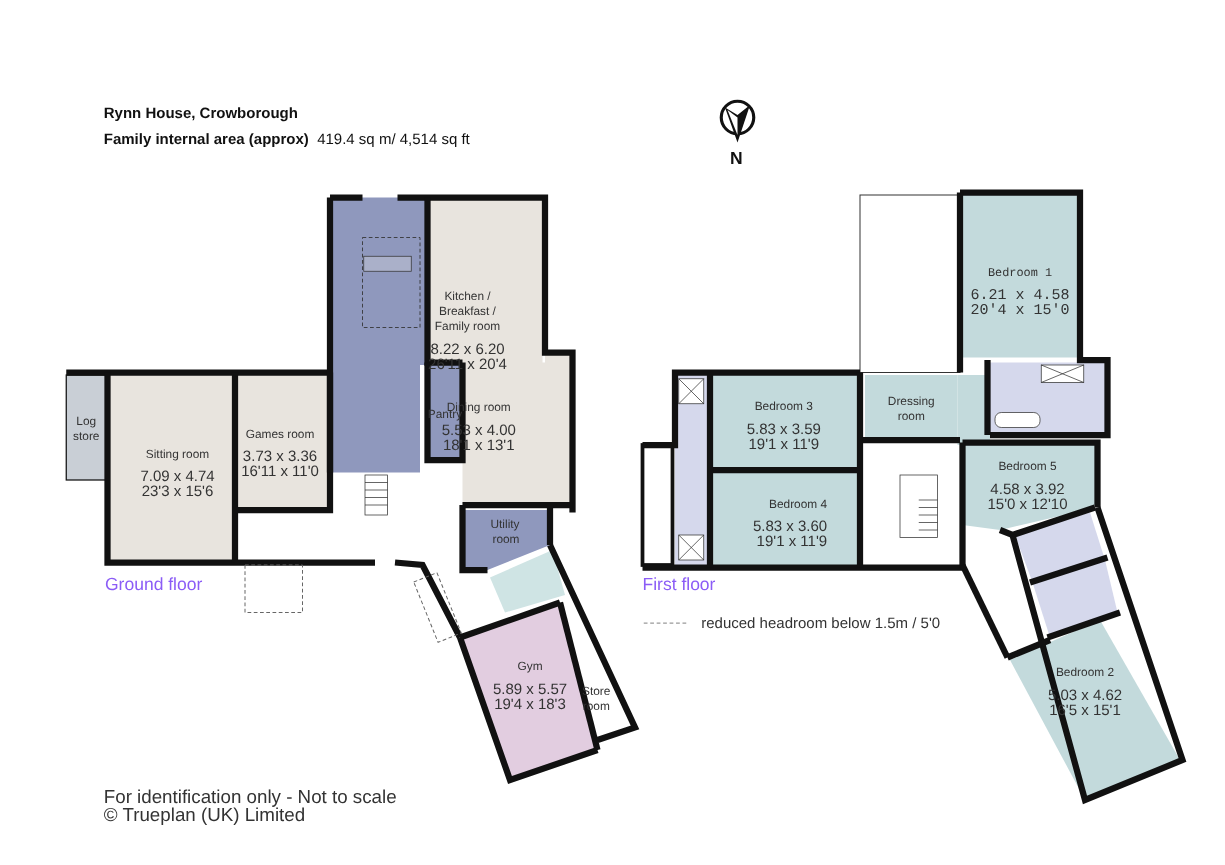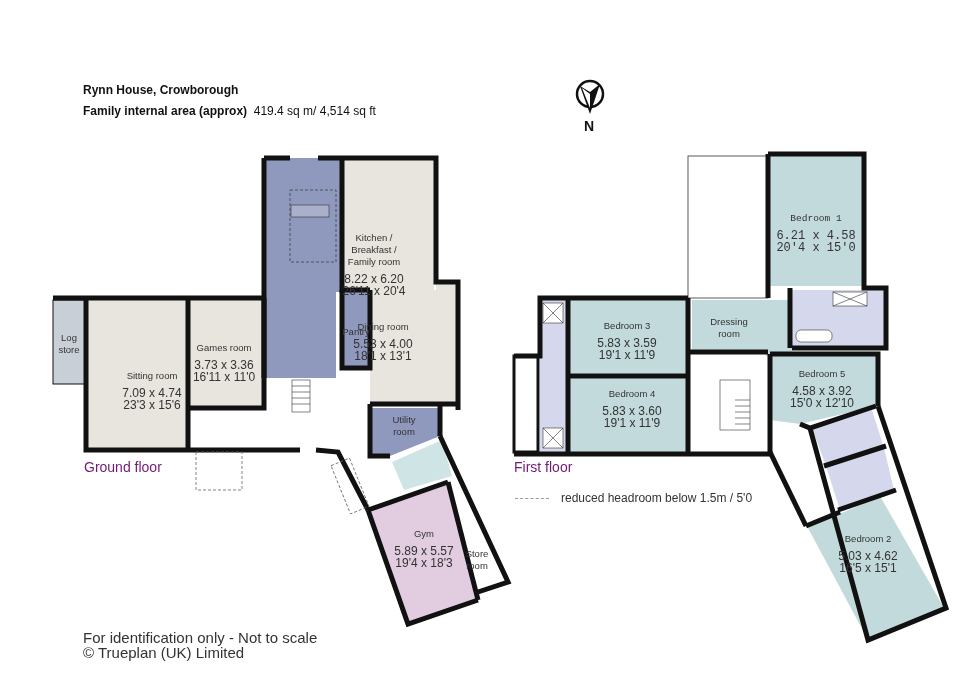--- a/index.html
+++ b/index.html
@@ -1,20 +1,20 @@
 <!DOCTYPE html>
 <html><head>
 <meta charset="utf-8">
 <style>
   html, body { margin:0; padding:0; background:#ffffff; }
   body { width:980px; height:692px; position:relative; overflow:hidden; font-family:"Liberation Sans", sans-serif; color:#222; }
   .title { position:absolute; left:83px; top:80px; font-size:12px; font-weight:bold; color:#111; line-height:21px; }
   .title .area-val { font-weight:normal; }
   .compass { position:absolute; left:574px; top:78px; width:34px; height:56px; }
-  .floor-label { position:absolute; font-size:14px; color:#701a75; }
+  .floor-label { position:absolute; font-size:14px; color:#8b5cf6; }
   .legend { position:absolute; left:515px; top:491px; font-size:12px; color:#333; display:flex; align-items:center; }
   .legend .dash { width:34px; border-top:1px dashed #999; margin-right:12px; }
   .footer { position:absolute; left:83px; top:630px; font-size:15px; line-height:15px; color:#333; }
   svg.plan { position:absolute; left:0; top:0; }
   .room-label { position:absolute; text-align:center; font-size:9.5px; line-height:12px; color:#333; transform:translate(-50%,0); white-space:nowrap; }
   .room-label .dims { margin-top:5px; font-size:12px; line-height:12px; }
 </style>
 </head>
 <body>
 
@@ -162,21 +162,21 @@
       <line x1="833" y1="292" x2="867" y2="306"></line>
       <line x1="867" y1="292" x2="833" y2="306"></line>
   </g>
   <rect x="796" y="330" width="36" height="12" rx="5" fill="#fff" stroke="#333" stroke-width="0.6"></rect>
 </svg>
 
 <div class="room-label" style="left:69px; top:332px;">
   <div style="white-space:pre-line;">Log
 store</div>
 </div>
-<div class="room-label" style="left:152px; top:358px;margin-top:12px;">
+<div class="room-label" style="left:142px; top:358px;">
   <div>Sitting room</div>
   <div class="dims">
       <div>7.09  x  4.74</div>
       <div>23'3  x  15'6</div>
     </div>
 </div>
 <div class="room-label" style="left:224px; top:342px;">
   <div>Games room</div>
   <div class="dims">
       <div>3.73  x  3.36</div>
@@ -195,21 +195,21 @@
 <div class="room-label" style="left:356px; top:326px;">
   <div>Pantry</div>
 </div>
 <div class="room-label" style="left:383px; top:321px;">
   <div>Dining room</div>
   <div class="dims">
       <div>5.53  x  4.00</div>
       <div>18'1  x  13'1</div>
     </div>
 </div>
-<div class="room-label" style="left:404px; top:414px;">
+<div class="room-label" style="left:404px; top:414px;text-align:right;">
   <div style="white-space:pre-line;">Utility
 room</div>
 </div>
 <div class="room-label" style="left:424px; top:528px;">
   <div>Gym</div>
   <div class="dims">
       <div>5.89  x  5.57</div>
       <div>19'4  x  18'3</div>
     </div>
 </div>
@@ -229,21 +229,21 @@
   <div style="white-space:pre-line;">Dressing
 room</div>
 </div>
 <div class="room-label" style="left:627px; top:320px;">
   <div>Bedroom 3</div>
   <div class="dims">
       <div>5.83  x  3.59</div>
       <div>19'1  x  11'9</div>
     </div>
 </div>
-<div class="room-label" style="left:632px; top:388px;">
+<div class="room-label" style="left:632px; top:398px;text-align:right;">
   <div>Bedroom 4</div>
   <div class="dims">
       <div>5.83  x  3.60</div>
       <div>19'1  x  11'9</div>
     </div>
 </div>
 <div class="room-label" style="left:822px; top:368px;">
   <div>Bedroom 5</div>
   <div class="dims">
       <div>4.58  x  3.92</div>

